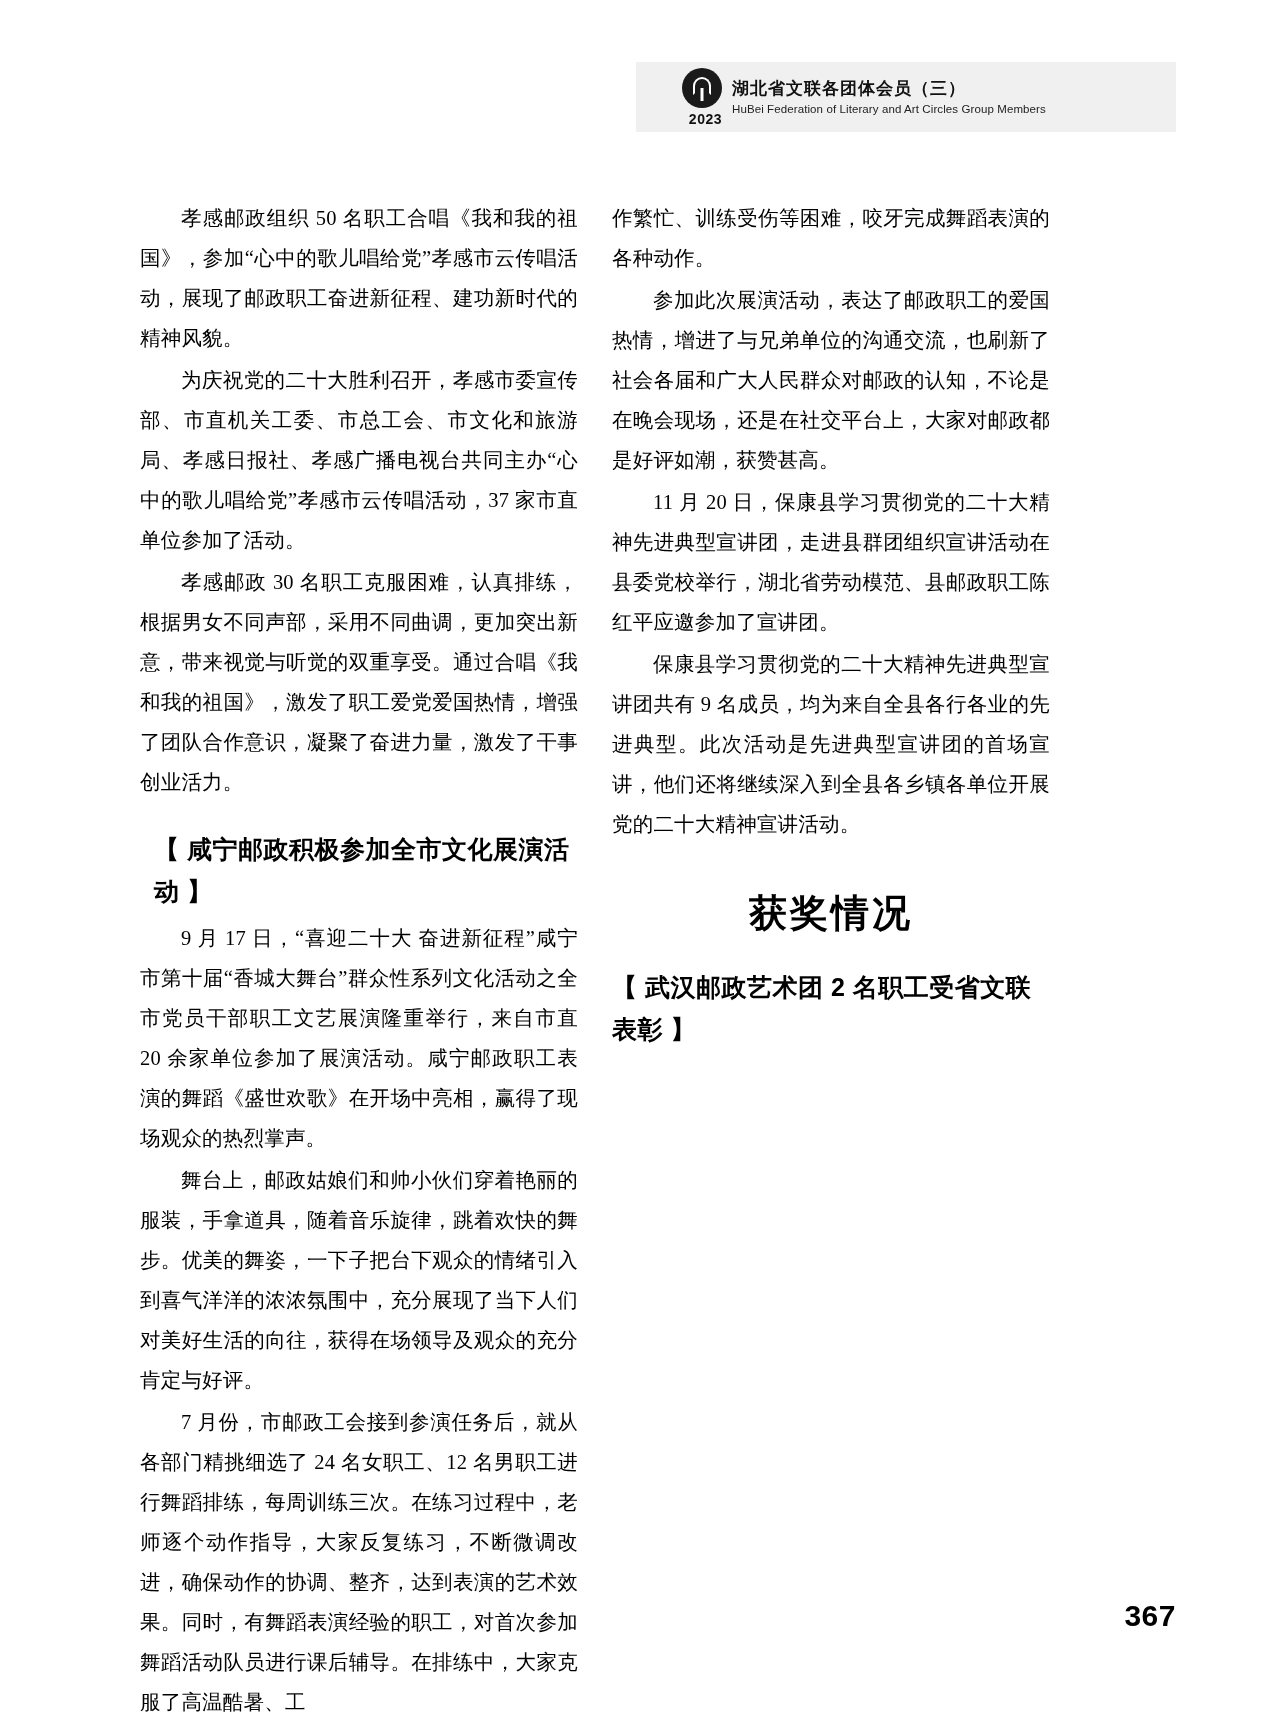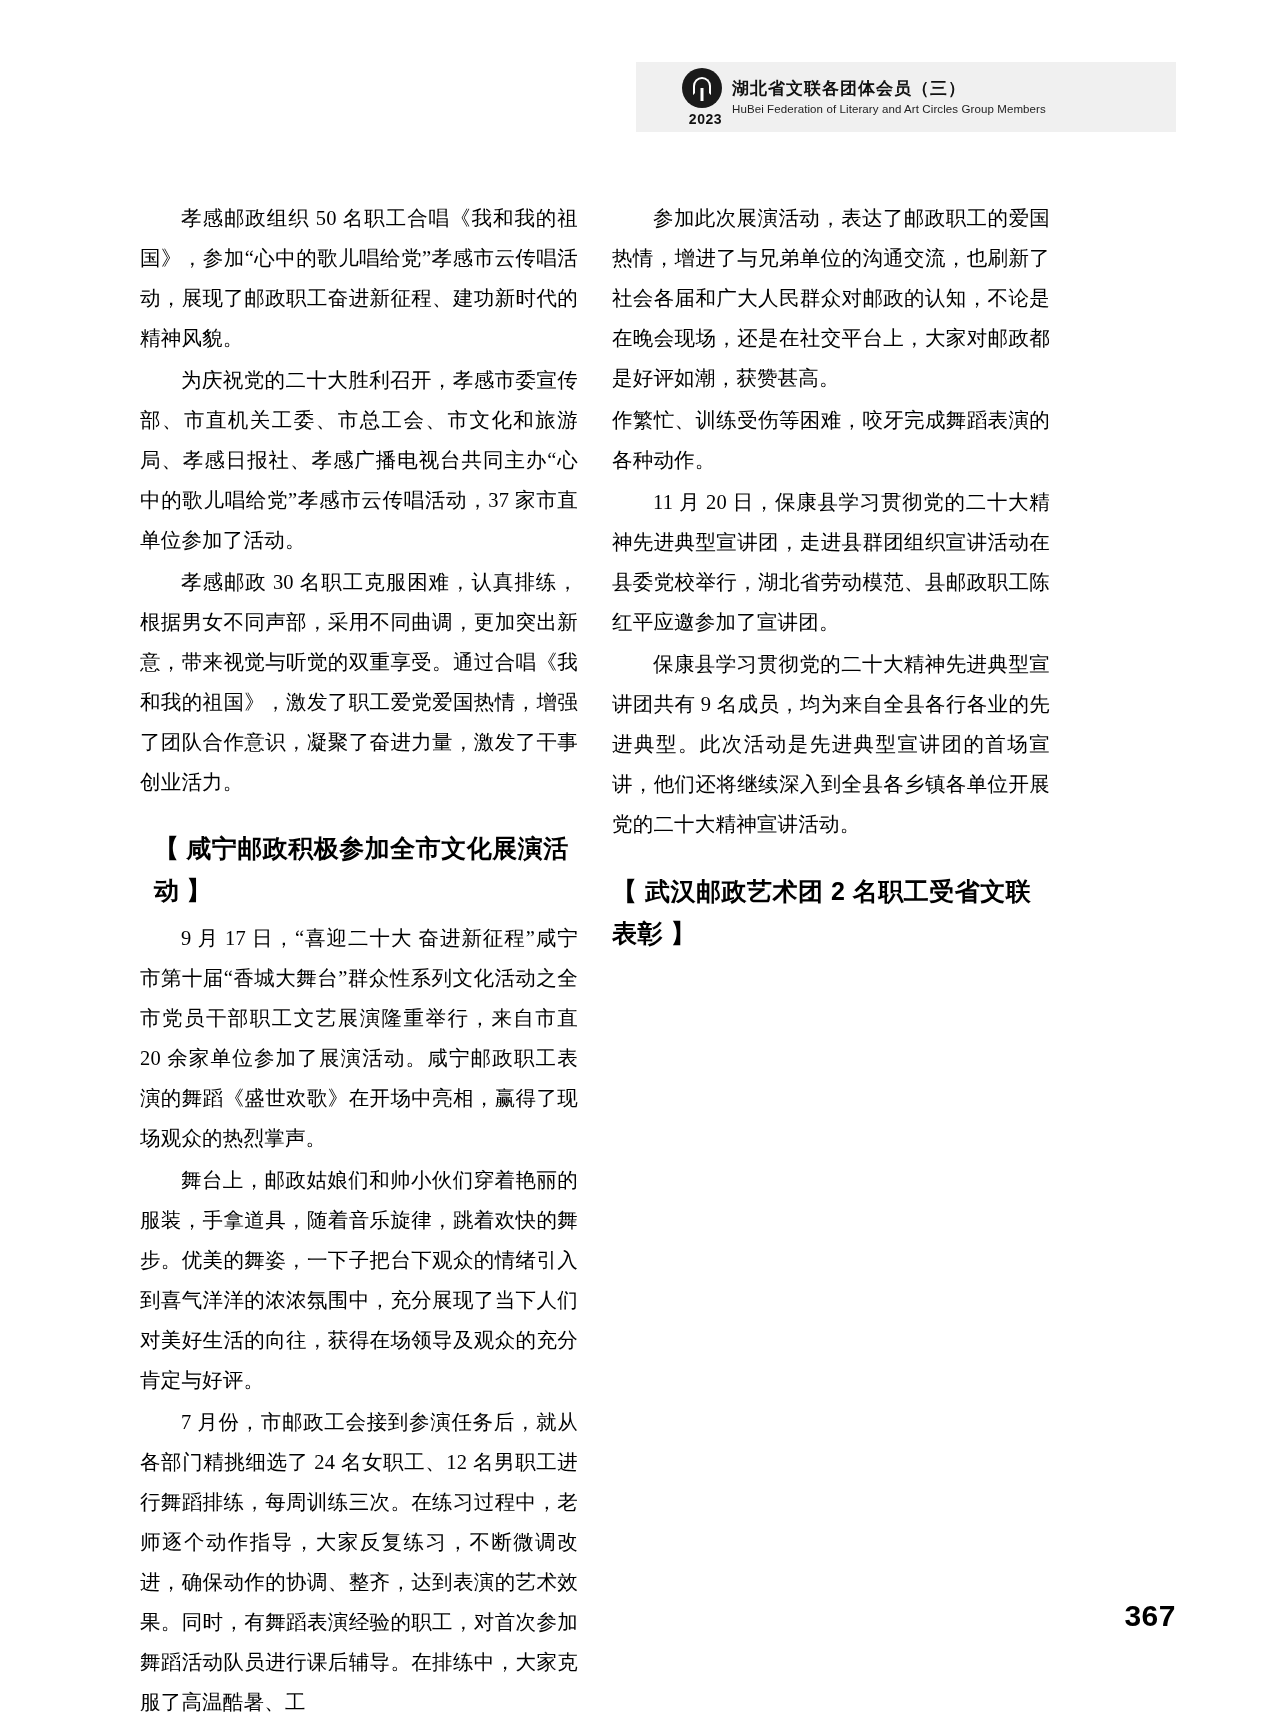--- a/index.html
+++ b/index.html
@@ -119,21 +119,21 @@
   p.no-indent { text-indent: 0; }
 
   h2.section-head {
     margin: 26px 0 6px 0;
     font-size: 25px;
     line-height: 42px;
     font-weight: bold;
     font-family: "Liberation Sans", sans-serif;
     letter-spacing: 0.5px;
   }
-  h2.section-head.left-pad { padding-left: 14px; font-family: Liberation Serif, serif; }
+  h2.section-head.left-pad { padding-left: 14px; }
 
   h1.big-head {
     margin: 46px 0 30px 0;
     font-size: 38px;
     line-height: 46px;
     font-weight: bold;
     text-align: center;
     font-family: "Liberation Sans", sans-serif;
     letter-spacing: 3px;
   }
@@ -166,20 +166,21 @@
   <p class="body-text">孝感邮政组织 50 名职工合唱《我和我的祖国》，参加“心中的歌儿唱给党”孝感市云传唱活动，展现了邮政职工奋进新征程、建功新时代的精神风貌。</p>
   <p class="body-text">为庆祝党的二十大胜利召开，孝感市委宣传部、市直机关工委、市总工会、市文化和旅游局、孝感日报社、孝感广播电视台共同主办“心中的歌儿唱给党”孝感市云传唱活动，37 家市直单位参加了活动。</p>
   <p class="body-text">孝感邮政 30 名职工克服困难，认真排练，根据男女不同声部，采用不同曲调，更加突出新意，带来视觉与听觉的双重享受。通过合唱《我和我的祖国》，激发了职工爱党爱国热情，增强了团队合作意识，凝聚了奋进力量，激发了干事创业活力。</p>
   <h2 class="section-head left-pad">【 咸宁邮政积极参加全市文化展演活动 】</h2>
   <p class="body-text">9 月 17 日，“喜迎二十大 奋进新征程”咸宁市第十届“香城大舞台”群众性系列文化活动之全市党员干部职工文艺展演隆重举行，来自市直 20 余家单位参加了展演活动。咸宁邮政职工表演的舞蹈《盛世欢歌》在开场中亮相，赢得了现场观众的热烈掌声。</p>
   <p class="body-text">舞台上，邮政姑娘们和帅小伙们穿着艳丽的服装，手拿道具，随着音乐旋律，跳着欢快的舞步。优美的舞姿，一下子把台下观众的情绪引入到喜气洋洋的浓浓氛围中，充分展现了当下人们对美好生活的向往，获得在场领导及观众的充分肯定与好评。</p>
   <p class="body-text">7 月份，市邮政工会接到参演任务后，就从各部门精挑细选了 24 名女职工、12 名男职工进行舞蹈排练，每周训练三次。在练习过程中，老师逐个动作指导，大家反复练习，不断微调改进，确保动作的协调、整齐，达到表演的艺术效果。同时，有舞蹈表演经验的职工，对首次参加舞蹈活动队员进行课后辅导。在排练中，大家克服了高温酷暑、工</p>
 </div>
 
 <div class="col col-right">
+  <p class="body-text no-indent">作繁忙、训练受伤等困难，咬牙完成舞蹈表演的各种动作。</p>
   <p class="body-text">参加此次展演活动，表达了邮政职工的爱国热情，增进了与兄弟单位的沟通交流，也刷新了社会各届和广大人民群众对邮政的认知，不论是在晚会现场，还是在社交平台上，大家对邮政都是好评如潮，获赞甚高。</p>
-  <p class="body-text no-indent">作繁忙、训练受伤等困难，咬牙完成舞蹈表演的各种动作。</p>
   <p class="body-text">11 月 20 日，保康县学习贯彻党的二十大精神先进典型宣讲团，走进县群团组织宣讲活动在县委党校举行，湖北省劳动模范、县邮政职工陈红平应邀参加了宣讲团。</p>
   <p class="body-text">保康县学习贯彻党的二十大精神先进典型宣讲团共有 9 名成员，均为来自全县各行各业的先进典型。此次活动是先进典型宣讲团的首场宣讲，他们还将继续深入到全县各乡镇各单位开展党的二十大精神宣讲活动。</p>
+  <h1 class="big-head">获奖情况</h1>
   <h2 class="section-head">【 武汉邮政艺术团 2 名职工受省文联表彰 】</h2>
 </div>
 
 <div class="page-number">367</div>
 
 </body></html>

